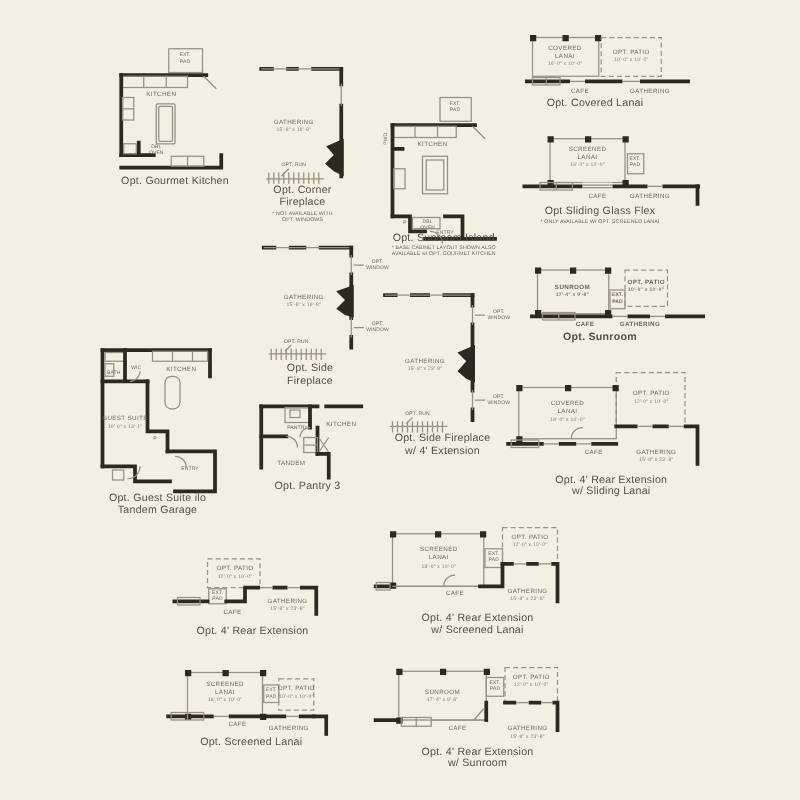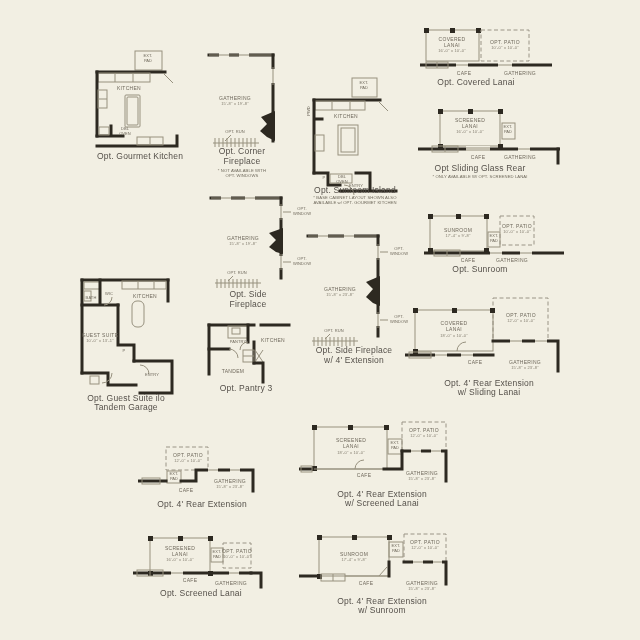--- a/index.html
+++ b/index.html
@@ -24,21 +24,21 @@
   .cap{position:absolute;transform:translateX(-50%);font-size:8.5px;line-height:1.2;
        color:#55504a;white-space:nowrap;text-align:center;letter-spacing:.2px;}
   .note{position:absolute;transform:translateX(-50%);font-size:4.2px;line-height:1.3;
         color:#6f695c;white-space:nowrap;text-align:center;letter-spacing:.1px;}
 </style>
 </head>
 <body>
 
 <div class="canvas">
 
-  <div class="plan" style="left:85px;top:48px;width:110px;height:112px;">
+  <div class="plan" style="left:85px;top:36px;width:110px;height:112px;">
     <svg width="110" height="112" viewBox="0 0 110 112">
       <rect class="t" x="50" y="3" width="27" height="19"></rect>
       <path class="w" d="M12 24 H80"></path>
       <rect class="t" x="13" y="25" width="52" height="9"></rect>
       <path class="t" d="M30 25 V34 M48 25 V34 M78 25 l10 10"></path>
       <path class="w" d="M12 24 V88"></path>
       <rect class="t" x="13" y="42" width="9" height="18"></rect>
         <path class="t" d="M13 51 h9"></path>
       <rect class="t" x="40" y="47" width="15" height="32" rx="1"></rect>
       <rect class="t" x="42" y="49" width="11" height="28" rx="1"></rect>
@@ -143,21 +143,21 @@
         <path class="t" d="M100 56 h12"></path>
       <rect class="t" x="14" y="53" width="26" height="6"></rect>
         <path class="t" d="M27 53 v6"></path>
       <path class="w" d="M140 56 V70"></path>
     </svg>
     <span class="lbl wrap" style="left:52px;top:24px;width:38px;">SCREENED LANAI</span>
     <span class="lbl dims" style="left:52px;top:37px;">16'-0" x 10'-0"</span>
     <span class="lbl tiny wrap" style="left:90px;top:32px;width:13px;">EXT. PAD</span>
     <span class="lbl" style="left:60px;top:61px;">CAFE</span>
     <span class="lbl" style="left:102px;top:61px;">GATHERING</span>
-    <div class="cap" style="left:62px;top:70px;">Opt Sliding Glass Rear</div>
+    <div class="cap" style="left:62px;top:70px;">Opt Sliding Glass Flex</div>
     <div class="note" style="left:62px;top:81px;">* ONLY AVAILABLE W/ OPT. SCREENED LANAI</div>
   </div>
 
 
   <div class="plan" style="left:203px;top:186px;width:112px;height:122px;">
     <svg width="112" height="122" viewBox="0 0 112 122">
       <path class="w" d="M8 12 H78"></path>
       <rect class="bg" x="18" y="9" width="10" height="6"></rect>
         <rect class="bg" x="42" y="9" width="10" height="6"></rect>
       <path class="t" d="M8 12 H78"></path>
@@ -173,21 +173,21 @@
     </svg>
     <span class="lbl" style="left:40px;top:49px;">GATHERING</span>
     <span class="lbl dims" style="left:40px;top:56px;">15'-8" x 19'-8"</span>
     <span class="lbl tiny wrap" style="left:99px;top:21px;width:18px;">OPT. WINDOW</span>
     <span class="lbl tiny wrap" style="left:99px;top:71px;width:18px;">OPT. WINDOW</span>
     <span class="lbl tiny" style="left:34px;top:85px;">OPT. RUN</span>
     <div class="cap" style="left:45px;top:103px;">Opt. Side</div>
     <div class="cap" style="left:45px;top:113px;">Fireplace</div>
   </div>
 
-  <div class="plan" style="left:424px;top:203px;width:140px;height:68px;">
+  <div class="plan" style="left:424px;top:203px;width:140px;height:68px;font-weight:bold;">
     <svg width="140" height="68" viewBox="0 0 140 68">
       <rect class="t" x="6" y="13" width="57" height="35"></rect>
       <rect class="b" x="4" y="11" width="5" height="5"></rect>
         <rect class="b" x="32" y="11" width="5" height="5"></rect>
         <rect class="b" x="60" y="11" width="5" height="5"></rect>
       <rect class="b" x="4" y="45" width="5" height="5"></rect>
         <rect class="b" x="60" y="45" width="5" height="5"></rect>
       <rect class="t" x="64" y="29" width="12" height="15"></rect>
       <rect class="d" x="76" y="13" width="34" height="29"></rect>
       <path class="w" d="M0 50 H140"></path>

